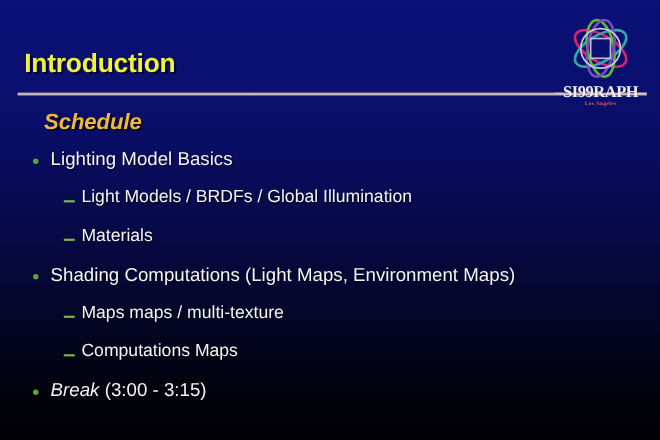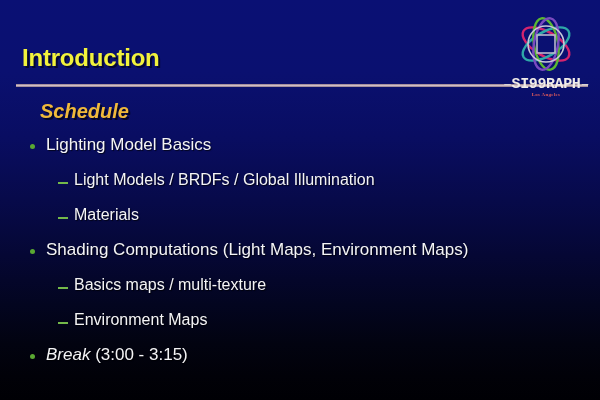--- a/index.html
+++ b/index.html
@@ -71,21 +71,21 @@
     position: absolute;
     left: 0;
     top: 0;
   }
   #logo-word {
     position: absolute;
     left: 0;
     top: 66px;
     width: 92px;
     text-align: center;
-    font-family: Liberation Mono, monospace;
+    font-family: Liberation Serif, serif;
     font-size: 15px;
     font-weight: bold;
     color: #f0ece8;
     letter-spacing: -0.4px;
     white-space: nowrap;
   }
   #logo-word .dash {
     color: #d8d4d0;
     font-weight: normal;
   }
@@ -201,25 +201,25 @@
       <div class="row lvl2">
         <span class="marker"></span>
         <span class="txt"><span>Materials</span></span>
       </div>
       <div class="row lvl1">
         <span class="marker"></span>
         <span class="txt"><span>Shading Computations (Light Maps, Environment Maps)</span></span>
       </div>
       <div class="row lvl2">
         <span class="marker"></span>
-        <span class="txt"><span>Basics maps / multi-texture</span></span>
-      </div>
-      <div class="row lvl2">
-        <span class="marker"></span>
-        <span class="txt"><span>Environment Maps</span></span>
+        <span class="txt"><span>Maps maps / multi-texture</span></span>
+      </div>
+      <div class="row lvl2">
+        <span class="marker"></span>
+        <span class="txt"><span>Computations Maps</span></span>
       </div>
       <div class="row lvl1">
         <span class="marker"></span>
         <span class="txt"><em>Break</em><span> (3:00 - 3:15)</span></span>
       </div>
     </div>
 
 </div>
 
 </body></html>

